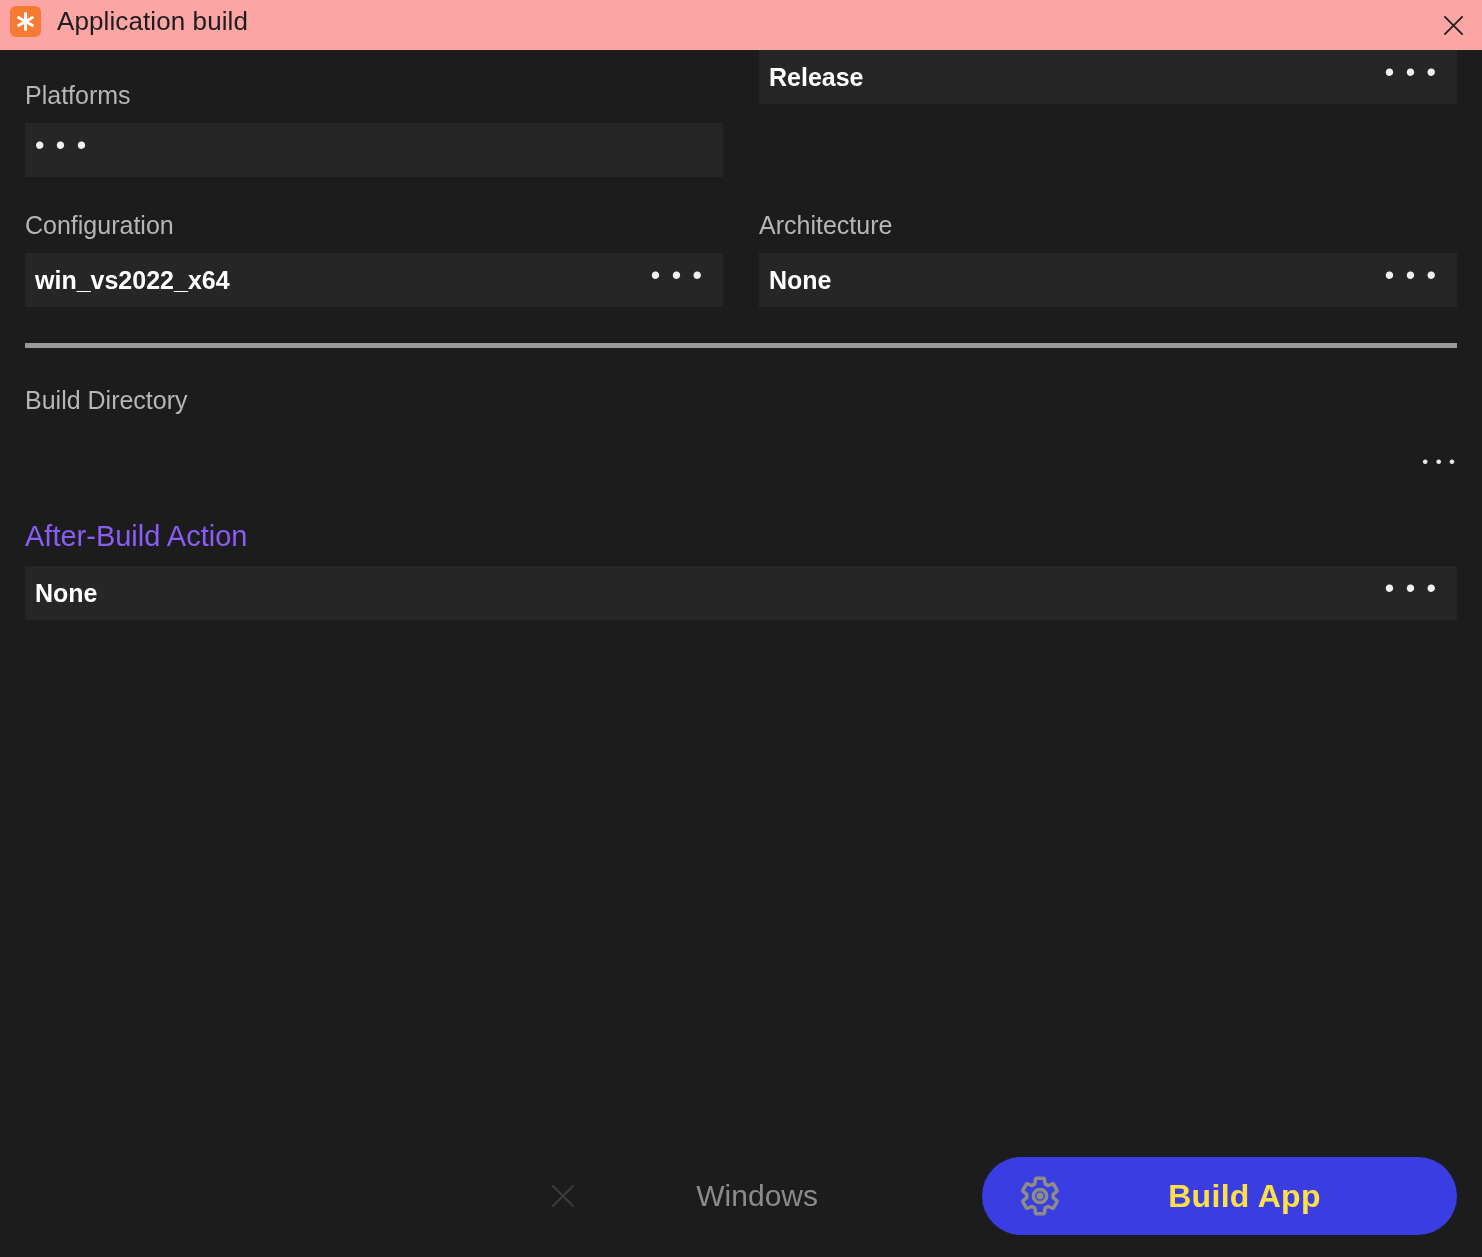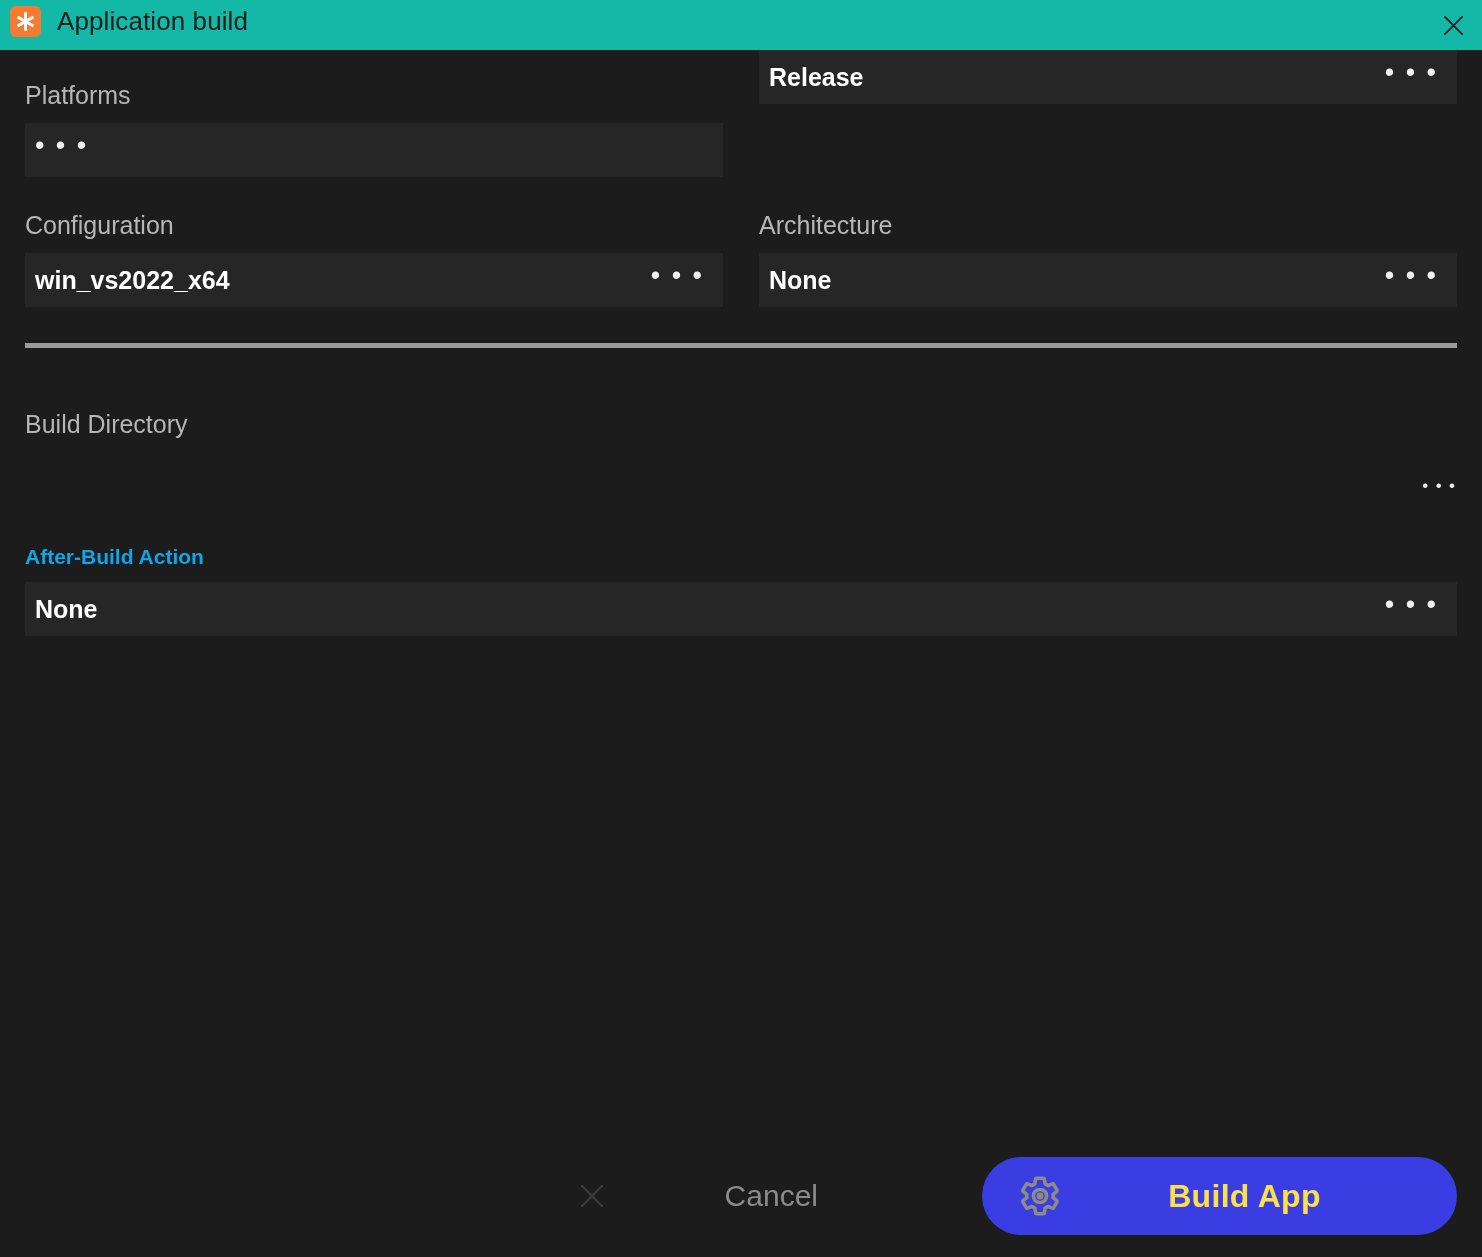--- a/index.html
+++ b/index.html
@@ -21,21 +21,21 @@
     background: #1c1c1c;
     display: flex;
     flex-direction: column;
     position: relative;
   }
 
   
   .titlebar {
     height: 50px;
     min-height: 50px;
-    background: #14b8a6;
+    background: #fca5a5;
     display: flex;
     align-items: center;
     padding: 0 0 8px 10px;
     box-sizing: border-box;
     position: relative;
   }
   .app-icon {
     width: 31px;
     height: 31px;
     border-radius: 6px;
@@ -128,21 +128,21 @@
     background: #9a9a9a;
     margin-top: 36px;
     margin-bottom: 0px;
   }
 
   
   .dir-label {
     font-size: 25px;
     color: #b6b6b6;
     line-height: 1;
-    margin-top: 64px;
+    margin-top: 40px;
   }
   .dir-row {
     height: 54px;
     display: flex;
     align-items: center;
     margin-top: 24px;
     cursor: pointer;
   }
   .dir-input {
     flex: 1 1 auto;
@@ -160,26 +160,25 @@
     font-size: 17px;
     letter-spacing: 2px;
     line-height: 1;
     padding-bottom: 6px;
     flex: 0 0 auto;
     user-select: none;
     cursor: pointer;
   }
 
   .full-label {
-    font-size: 21px;
-    color: #0ea5e9;
+    font-size: 29px;
+    color: #8b5cf6;
     line-height: 1;
     margin-top: 31px;
     margin-bottom: 15px;
-    font-weight: bold;
   }
 
   
   .footer {
     position: absolute;
     left: 0;
     right: 0;
     bottom: 0;
     height: 112px;
     display: flex;
@@ -315,21 +314,21 @@
     </div>
 
   </div>
 
   <div class="footer">
     <div class="close-x-btn">
       <svg width="30" height="30" viewBox="0 0 24 24" aria-hidden="true">
         <path d="M4 4 L20 20 M20 4 L4 20" stroke="#3b3b3b" stroke-width="1.8" fill="none" stroke-linecap="round"></path>
       </svg>
     </div>
-    <button class="cancel-btn">Cancel</button>
+    <button class="cancel-btn">Windows</button>
     <button class="build-btn">
       <span class="gear">
         <svg width="44" height="44" viewBox="0 0 24 24" aria-hidden="true">
           <path d="M19.14 12.94a7.07 7.07 0 0 0 .06-.94 7.07 7.07 0 0 0-.06-.94l2.03-1.58a.5.5 0 0 0 .12-.62l-1.92-3.32a.5.5 0 0 0-.6-.22l-2.39.96a7.1 7.1 0 0 0-1.63-.94l-.36-2.54a.5.5 0 0 0-.49-.42h-3.84a.5.5 0 0 0-.49.42l-.36 2.54c-.59.24-1.13.56-1.63.94l-2.39-.96a.5.5 0 0 0-.6.22L2.67 8.86a.5.5 0 0 0 .12.62l2.03 1.58a7.07 7.07 0 0 0 0 1.88l-2.03 1.58a.5.5 0 0 0-.12.62l1.92 3.32c.12.22.38.3.6.22l2.39-.96c.5.38 1.04.7 1.63.94l.36 2.54c.04.24.25.42.49.42h3.84c.24 0 .45-.18.49-.42l.36-2.54c.59-.24 1.13-.56 1.63-.94l2.39.96c.22.08.48 0 .6-.22l1.92-3.32a.5.5 0 0 0-.12-.62l-2.03-1.58zM12 15.6A3.6 3.6 0 1 1 12 8.4a3.6 3.6 0 0 1 0 7.2z" fill="none" stroke="#8d8d84" stroke-width="1.9" stroke-linejoin="round"></path>
           <circle cx="12" cy="12" r="1.9" fill="#8d8d84"></circle>
         </svg>
       </span>
       <span class="build-label">Build App</span>
     </button>
   </div>

